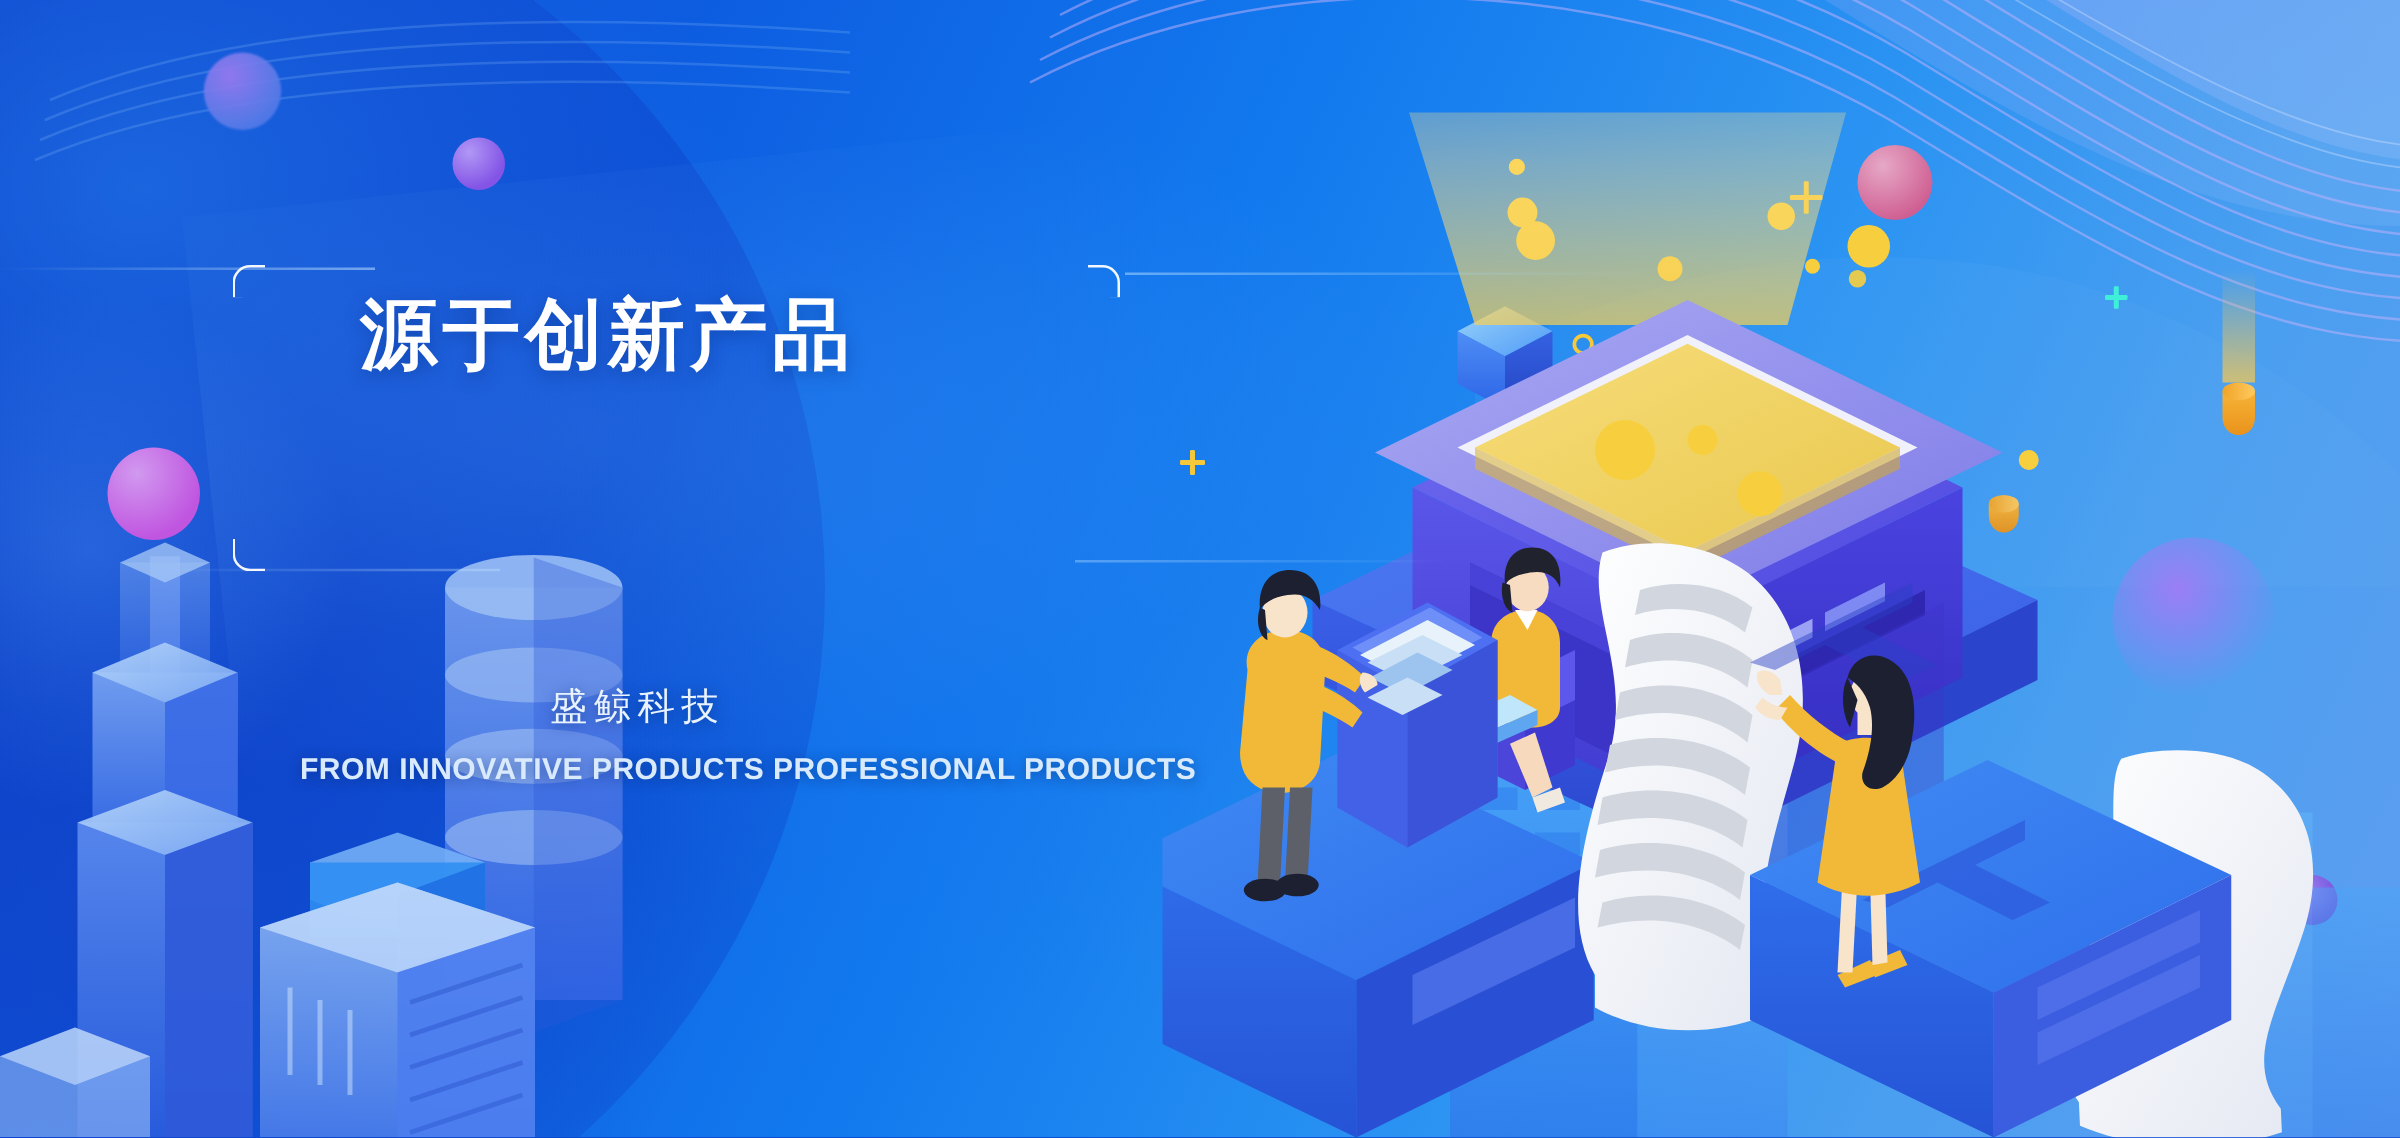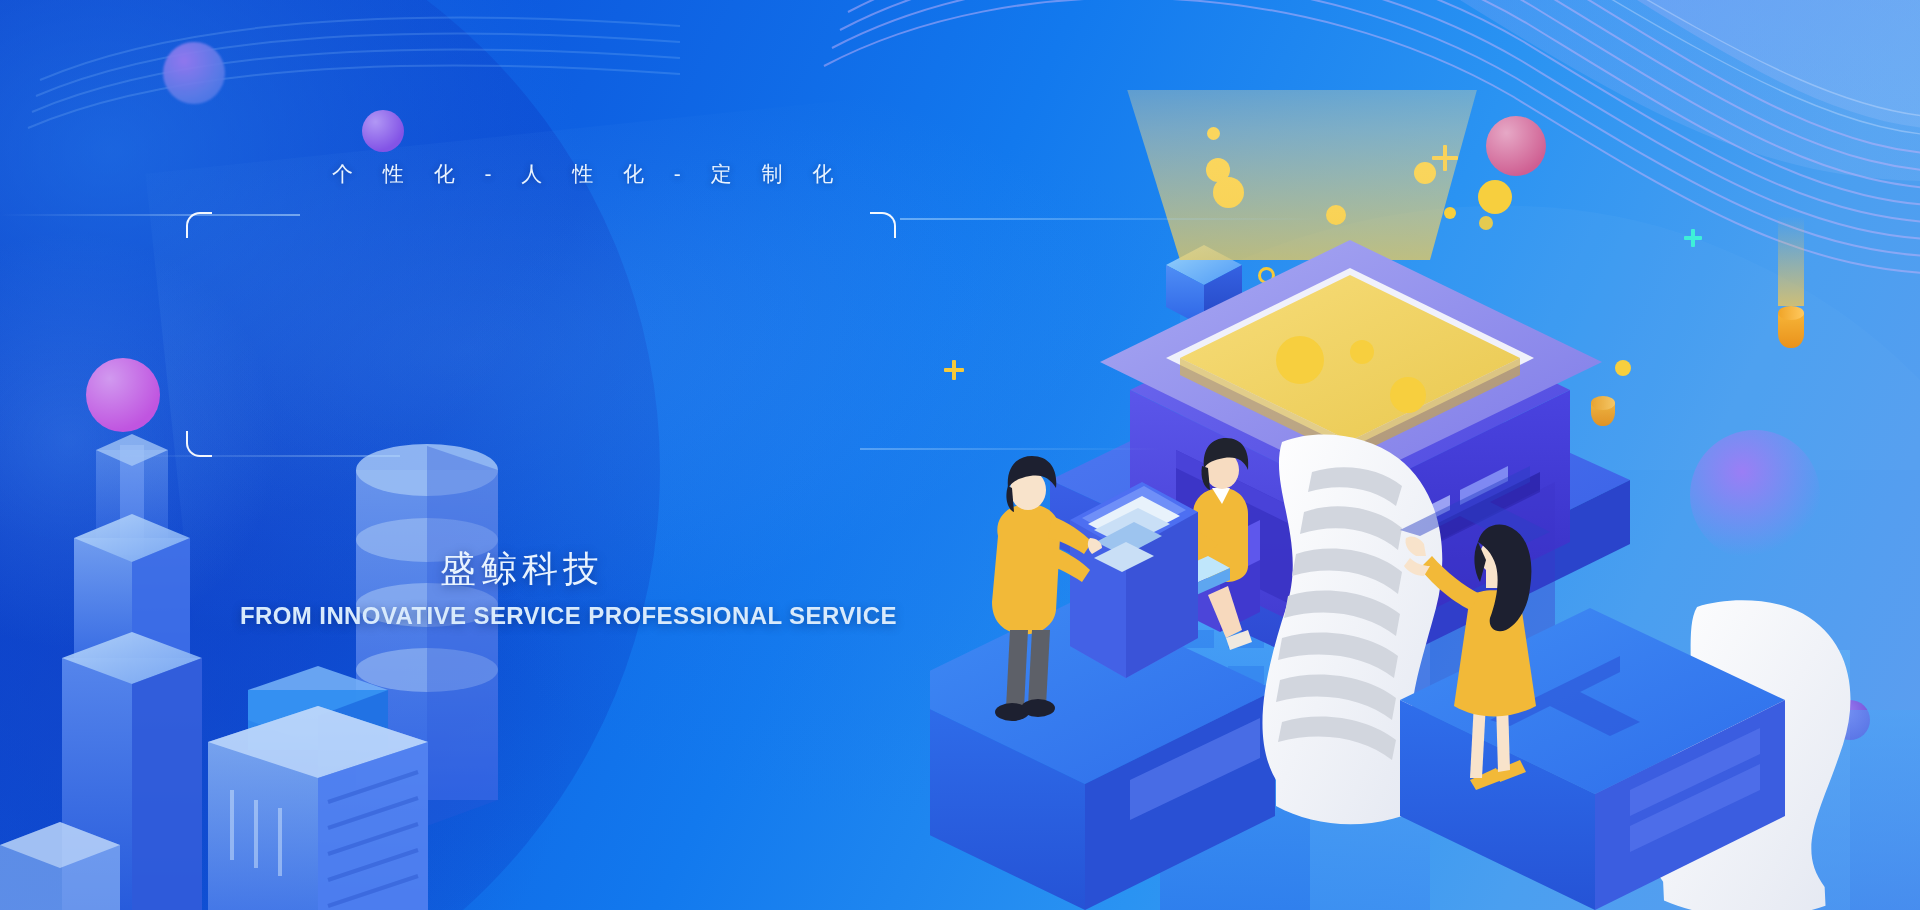--- a/index.html
+++ b/index.html
@@ -95,21 +95,21 @@
   .c-tl{left:0;top:0;width:26px;height:26px;border-right:none;border-bottom:none;border-radius:14px 0 0 0;}
   .c-tr{right:0;top:0;width:26px;height:26px;border-left:none;border-bottom:none;border-radius:0 14px 0 0;}
   .c-bl{left:0;bottom:0;width:26px;height:26px;border-right:none;border-top:none;border-radius:0 0 0 14px;}
 
   .headline{position:absolute;left:288px;top:238px;width:760px;}
   .h1{color:#fff;font-size:62px;font-weight:700;letter-spacing:4px;line-height:1;
      text-shadow:0 3px 14px rgba(0,40,120,.40);white-space:nowrap;}
   .h2{color:#fff;font-size:62px;font-weight:700;letter-spacing:4px;line-height:1;
      margin-top:38px;margin-left:98px;text-shadow:0 3px 14px rgba(0,40,120,.40);white-space:nowrap;}
 
-  .brand{position:absolute;left:440px;top:545px;color:#e8f3ff;font-size:36px;
+  .brand{position:absolute;left:440px;top:545px;color:#e8f3ff;font-size:30px;
     letter-spacing:5px;font-weight:400;text-shadow:0 2px 10px rgba(0,30,90,.5);white-space:nowrap;}
 
   .tagline{position:absolute;left:240px;top:602px;color:#d8eafc;font-size:24px;
     font-weight:700;letter-spacing:.4px;white-space:nowrap;
     text-shadow:0 2px 10px rgba(0,30,90,.45);}
 
   
   .streak{position:absolute;height:2px;pointer-events:none;}
   .streak-1{left:0;top:214px;width:300px;
     background:linear-gradient(90deg,rgba(255,255,255,0),rgba(190,225,255,.55));}
@@ -562,32 +562,32 @@
     </svg>
   </div>
 
   <div class="copy">
 
     <div class="streak streak-1"></div>
     <div class="streak streak-2"></div>
     <div class="streak streak-3"></div>
     <div class="streak streak-4"></div>
 
-    <div class="kicker">个 性 化 - 人 性 化 - 定 制 化</div>
 
     <div class="frame">
       <i class="f-left"></i>
       <i class="f-right"></i>
       <i class="f-top-r"></i>
       <i class="f-bot"></i>
       <span class="f-corner c-tl"></span>
       <span class="f-corner c-tr"></span>
       <span class="f-corner c-bl"></span>
     </div>
 
     <div class="headline">
+      <div class="h1">源于创新产品</div>
     </div>
 
     <div class="brand">盛鲸科技</div>
-    <div class="tagline">FROM INNOVATIVE SERVICE PROFESSIONAL SERVICE</div>
+    <div class="tagline">FROM INNOVATIVE PRODUCTS PROFESSIONAL PRODUCTS</div>
   </div>
 
 </div>
 
 </body></html>

